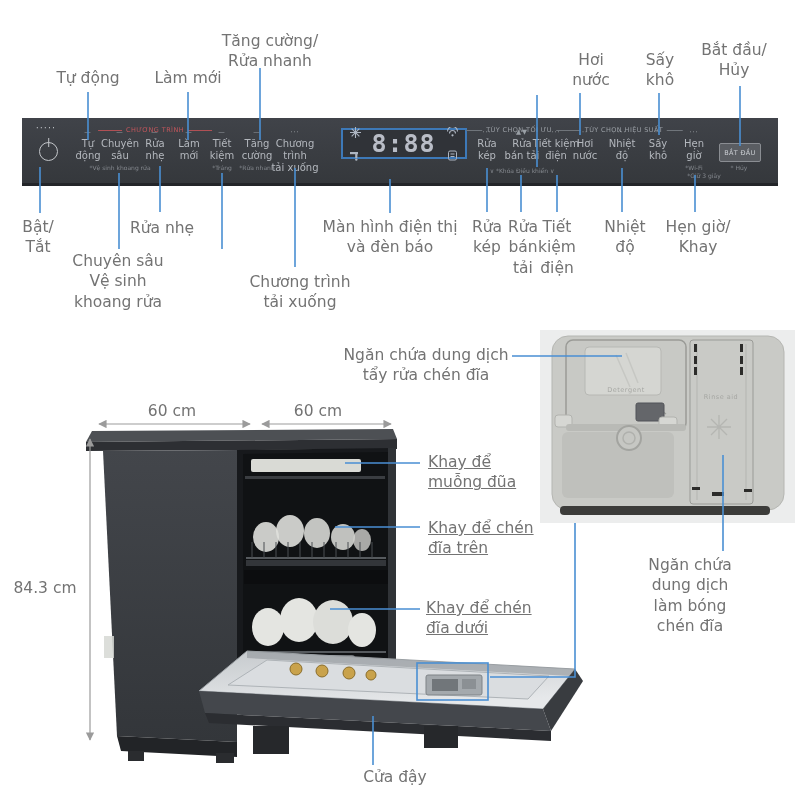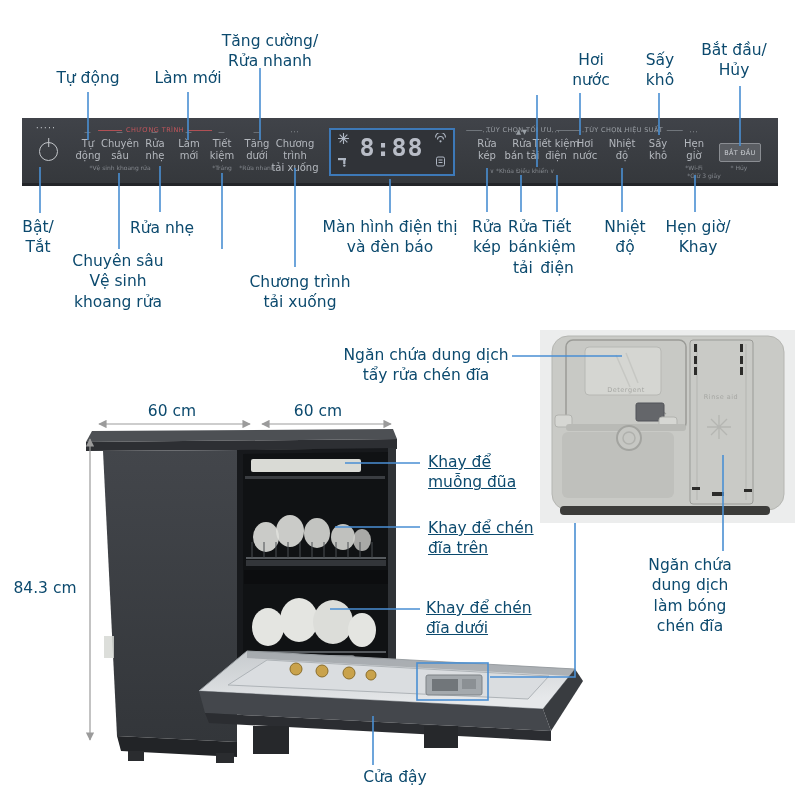--- a/index.html
+++ b/index.html
@@ -1,19 +1,19 @@
 <!DOCTYPE html>
 <html><head>
 <meta charset="utf-8">
 <style>
   html,body{margin:0;padding:0;background:#fff;}
   .stage{position:relative;width:800px;height:800px;background:#fff;overflow:hidden;
          font-family:"DejaVu Sans",sans-serif;}
   
-  .lbl{position:absolute;color:#0c4a6e;font-size:15.5px;line-height:1.32;
+  .lbl{position:absolute;color:#737373;font-size:15.5px;line-height:1.32;
        text-align:center;white-space:pre-line;transform:translateX(-50%);}
   .lbl.la{transform:none;text-align:left;text-decoration:underline;}
   
   .panel{position:absolute;left:22px;top:118px;width:756px;height:68px;
          background:linear-gradient(#404349,#35383c);border-bottom:3px solid #232529;
          box-sizing:border-box;z-index:1;}
   .pdots{position:absolute;left:14px;top:6px;font-size:8px;letter-spacing:1.5px;color:#cfd2d6;}
   .power{position:absolute;left:17px;top:24px;width:17px;height:17px;
          border:1.6px solid #c3c6ca;border-radius:50%;}
   .power::before{content:"";position:absolute;left:50%;top:-5px;width:1.6px;height:9px;
@@ -22,23 +22,23 @@
          font-size:6.5px;letter-spacing:.4px;white-space:nowrap;transform:translateX(-50%);}
   .phead .hline{height:1px;width:16px;}
   .phead.red{color:#c4565c;} .phead.red .hline{background:#b05055;width:24px;}
   .phead.gray{color:#9ba0a6;} .phead.gray .hline{background:#70757b;}
   .pbtn{position:absolute;top:11px;width:60px;display:flex;flex-direction:column;
         align-items:center;gap:2px;}
   .ind{font-size:6.5px;line-height:1;height:7px;color:#9aa0a6;letter-spacing:1px;}
   .bl{font-size:10px;color:#b4b8be;line-height:1.2;text-align:center;white-space:pre-line;}
   .bs{font-size:6px;color:#84888e;line-height:1;white-space:nowrap;margin-top:1px;}
   .note{position:absolute;font-size:6px;color:#84888e;white-space:nowrap;transform:translateX(-50%);}
-  .display{position:absolute;left:307px;top:10px;width:126px;height:48px;
+  .display{position:absolute;left:319px;top:10px;width:126px;height:31px;
            border:2px solid #3d79b8;background:#303338;box-sizing:border-box;
-           display:flex;justify-content:space-between;padding:3px 6px;}
+           display:flex;align-items:center;justify-content:space-between;padding:3px 6px;}
   .dcol{display:flex;flex-direction:column;justify-content:space-between;height:34px;align-items:center;}
   .digits{font-family:"DejaVu Sans Mono",monospace;font-size:25px;font-weight:bold;
           color:#c8cdd7;opacity:.9;letter-spacing:1px;}
   .startbtn{position:absolute;left:697px;top:25px;width:40px;height:17px;background:#5a5d62;
           border:1px solid #8a8d92;border-radius:2px;color:#cbced3;font-size:6.5px;
           display:flex;align-items:center;justify-content:center;letter-spacing:.3px;}
   
   .overlay{position:absolute;left:0;top:0;z-index:5;pointer-events:none;}
   .lblwrap{position:absolute;left:0;top:0;width:800px;height:800px;z-index:6;pointer-events:none;}
   .phototext{font-size:6.5px;fill:#a6a7a3;letter-spacing:.5px;font-family:"DejaVu Sans",sans-serif;}
@@ -81,21 +81,21 @@
     </div>
     <div class="pbtn" style="left:170px;">
       <span class="ind">—</span>
       <span class="bl">Tiết
 kiệm</span>
       <span class="bs">*Tráng</span>
     </div>
     <div class="pbtn" style="left:205px;">
       <span class="ind">—</span>
       <span class="bl">Tăng
-dưới</span>
+cường</span>
       <span class="bs">*Rửa nhanh</span>
     </div>
     <div class="pbtn" style="left:243px;">
       <span class="ind">···</span>
       <span class="bl">Chương trình
 tải xuống</span>
     </div>
 
     <div class="display">
       <div class="dcol">

